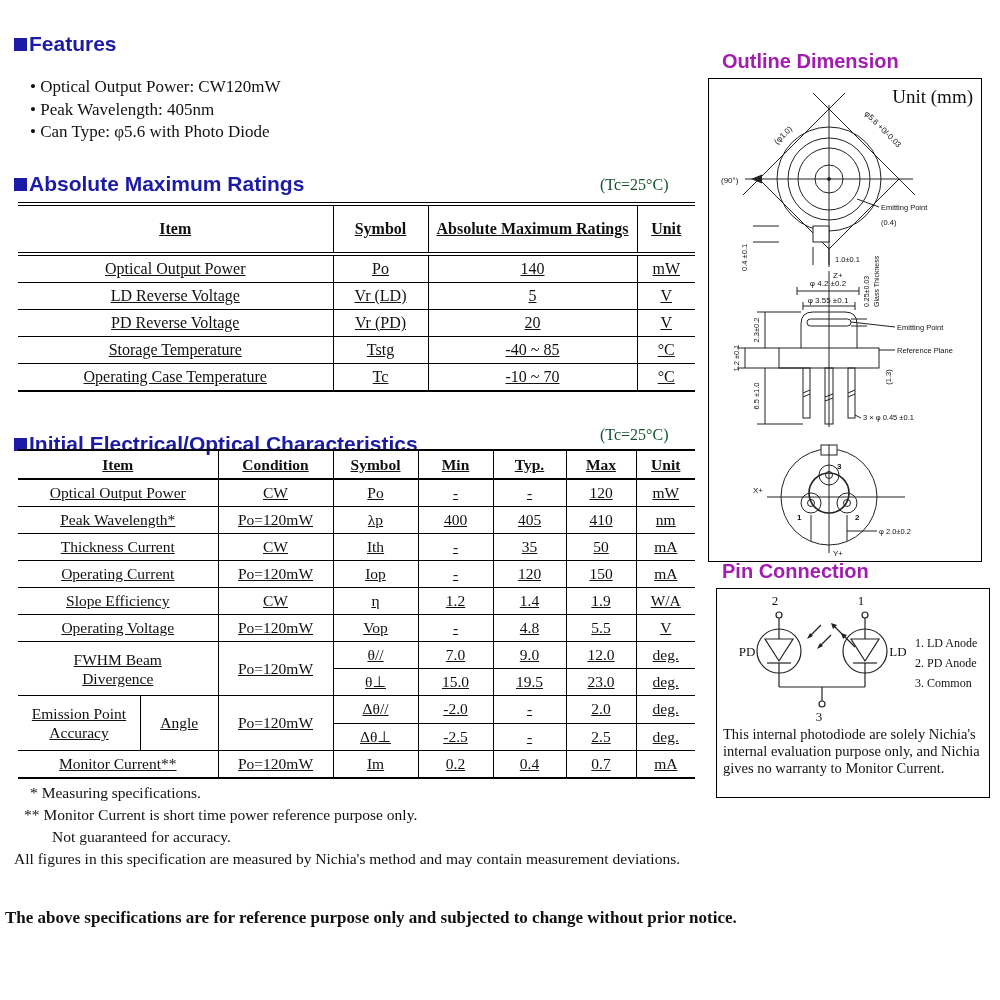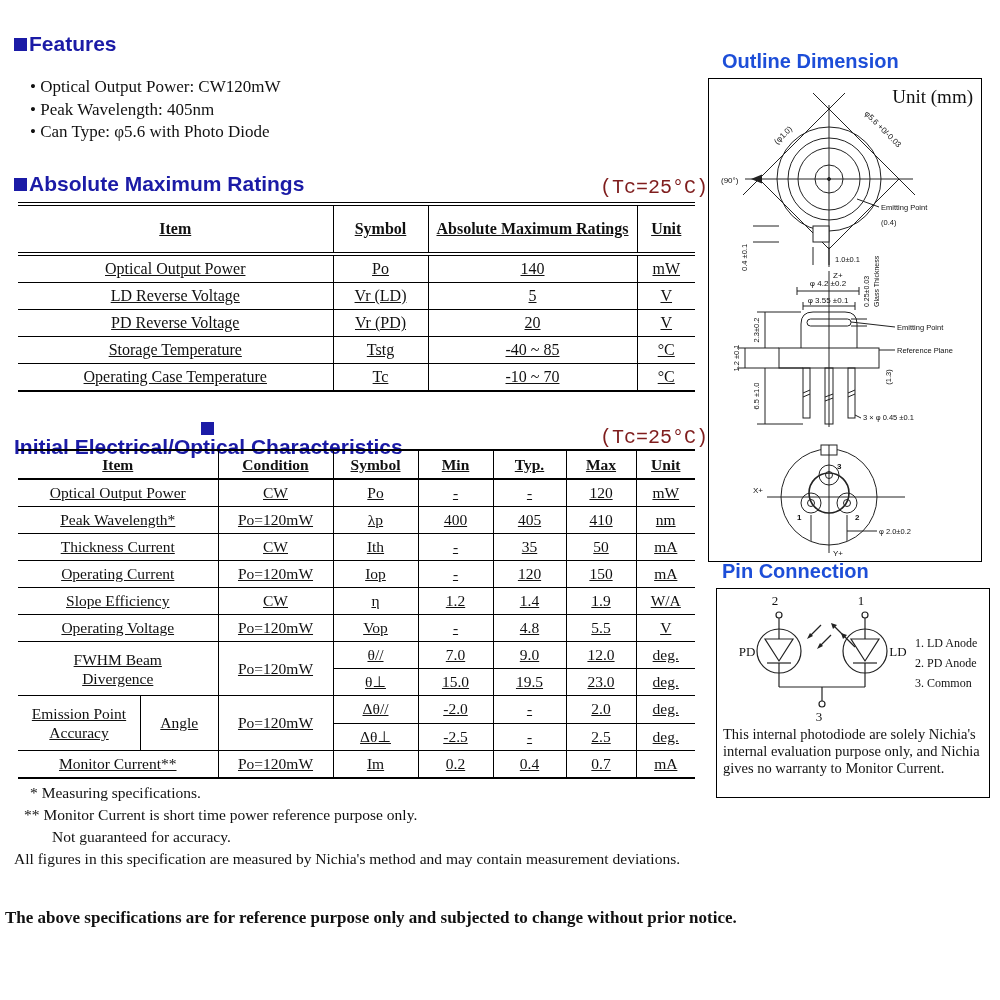--- a/index.html
+++ b/index.html
@@ -3,23 +3,23 @@
 <meta charset="utf-8">
 <style>
   html,body{margin:0;padding:0;background:#fff;}
   .page{position:relative;width:1000px;height:1000px;background:#fff;overflow:hidden;
         font-family:"Liberation Serif",serif;color:#111;}
   
   .sec-title{position:absolute;display:flex;align-items:center;
              font-family:"Liberation Sans",sans-serif;font-weight:bold;
              font-size:21px;color:#1b1ba6;letter-spacing:0;}
   .sec-sq{width:13px;height:13px;background:#1b1ba6;margin-right:2px;flex:0 0 auto;}
-  .tc-note{position:absolute;font-size:20px;color:#7f1d1d;font-family:Liberation Mono, monospace;font-weight:normal;}
+  .tc-note{position:absolute;font-size:16px;color:#14532d;font-family:Liberation Serif, serif;font-weight:normal;}
   .rt-title{position:absolute;font-family:"Liberation Sans",sans-serif;font-weight:bold;
-            font-size:20px;color:#1d4ed8;}
+            font-size:20px;color:#a21caf;}
   
   .feat-list{position:absolute;left:30px;top:76px;font-size:17px;line-height:22.5px;}
   .feat-list div::before{content:"• ";}
   
   table{border-collapse:collapse;table-layout:fixed;font-size:16px;text-decoration:underline;}
   #amr-table{position:absolute;left:18px;top:202px;width:677px;border-top:4px double #000;border-bottom:2.5px solid #000;}
   #amr-table thead th{border-bottom:4px double #000;height:46px;font-weight:bold;padding:0 6px;}
   #char-table{position:absolute;left:18px;top:449px;width:677px;border-top:2.5px solid #000;border-bottom:2.5px solid #000;font-size:15.5px;}
   #char-table thead th{border-bottom:2.5px solid #000;height:27px;font-weight:bold;padding:0 2px;}
   td,th{text-align:center;vertical-align:middle;border-left:1.3px solid #000;}
@@ -106,21 +106,21 @@
       </tr>
       <tr>
         <td class="c1">Operating Case Temperature</td>
         <td>Tc</td>
         <td>-10 ~ 70</td>
         <td>°C</td>
       </tr>
     </tbody>
   </table>
 
-  <div class="sec-title" style="left:14px;top:422px;flex-direction:column;">
+  <div class="sec-title" style="left:14px;top:432px;">
     <span class="sec-sq"></span>
     <span>Initial Electrical/Optical Characteristics</span>
   </div>
   <div class="tc-note" style="left:600px;top:426px;">(Tc=25°C)</div>
 
   <table id="char-table">
     <colgroup>
         <col style="width:200px">
         <col style="width:115px">
         <col style="width:85px">

